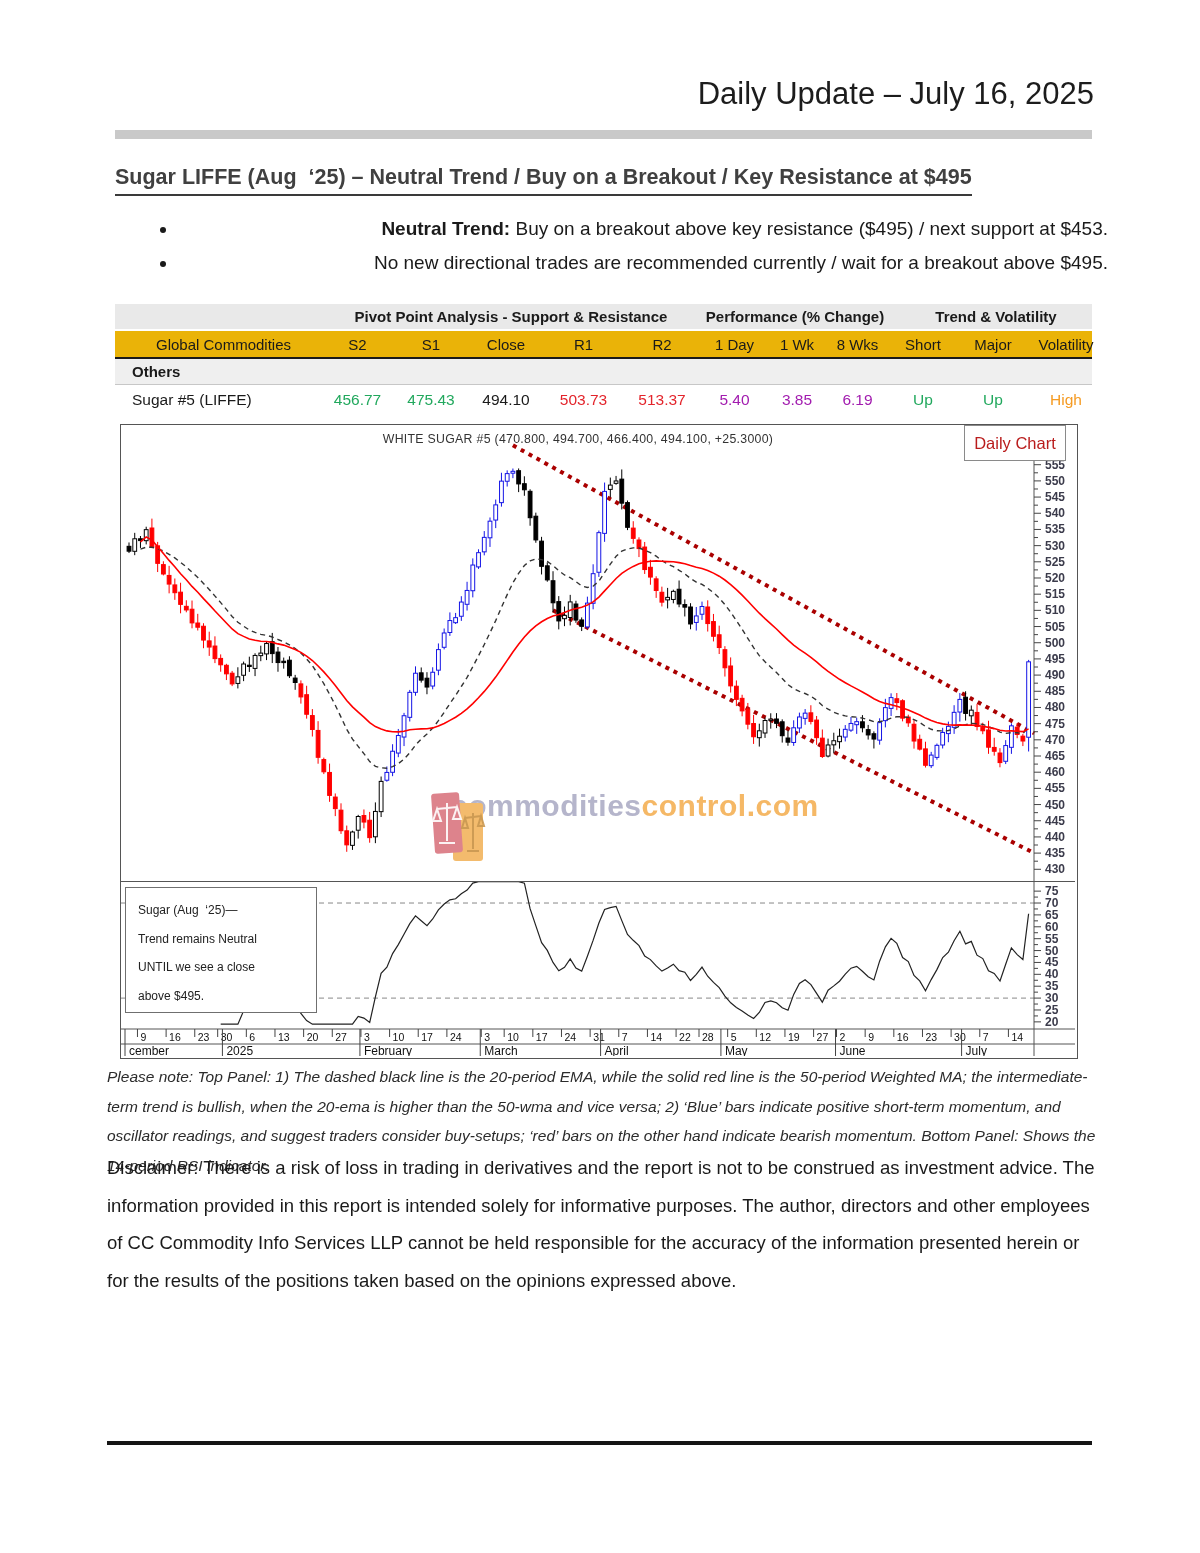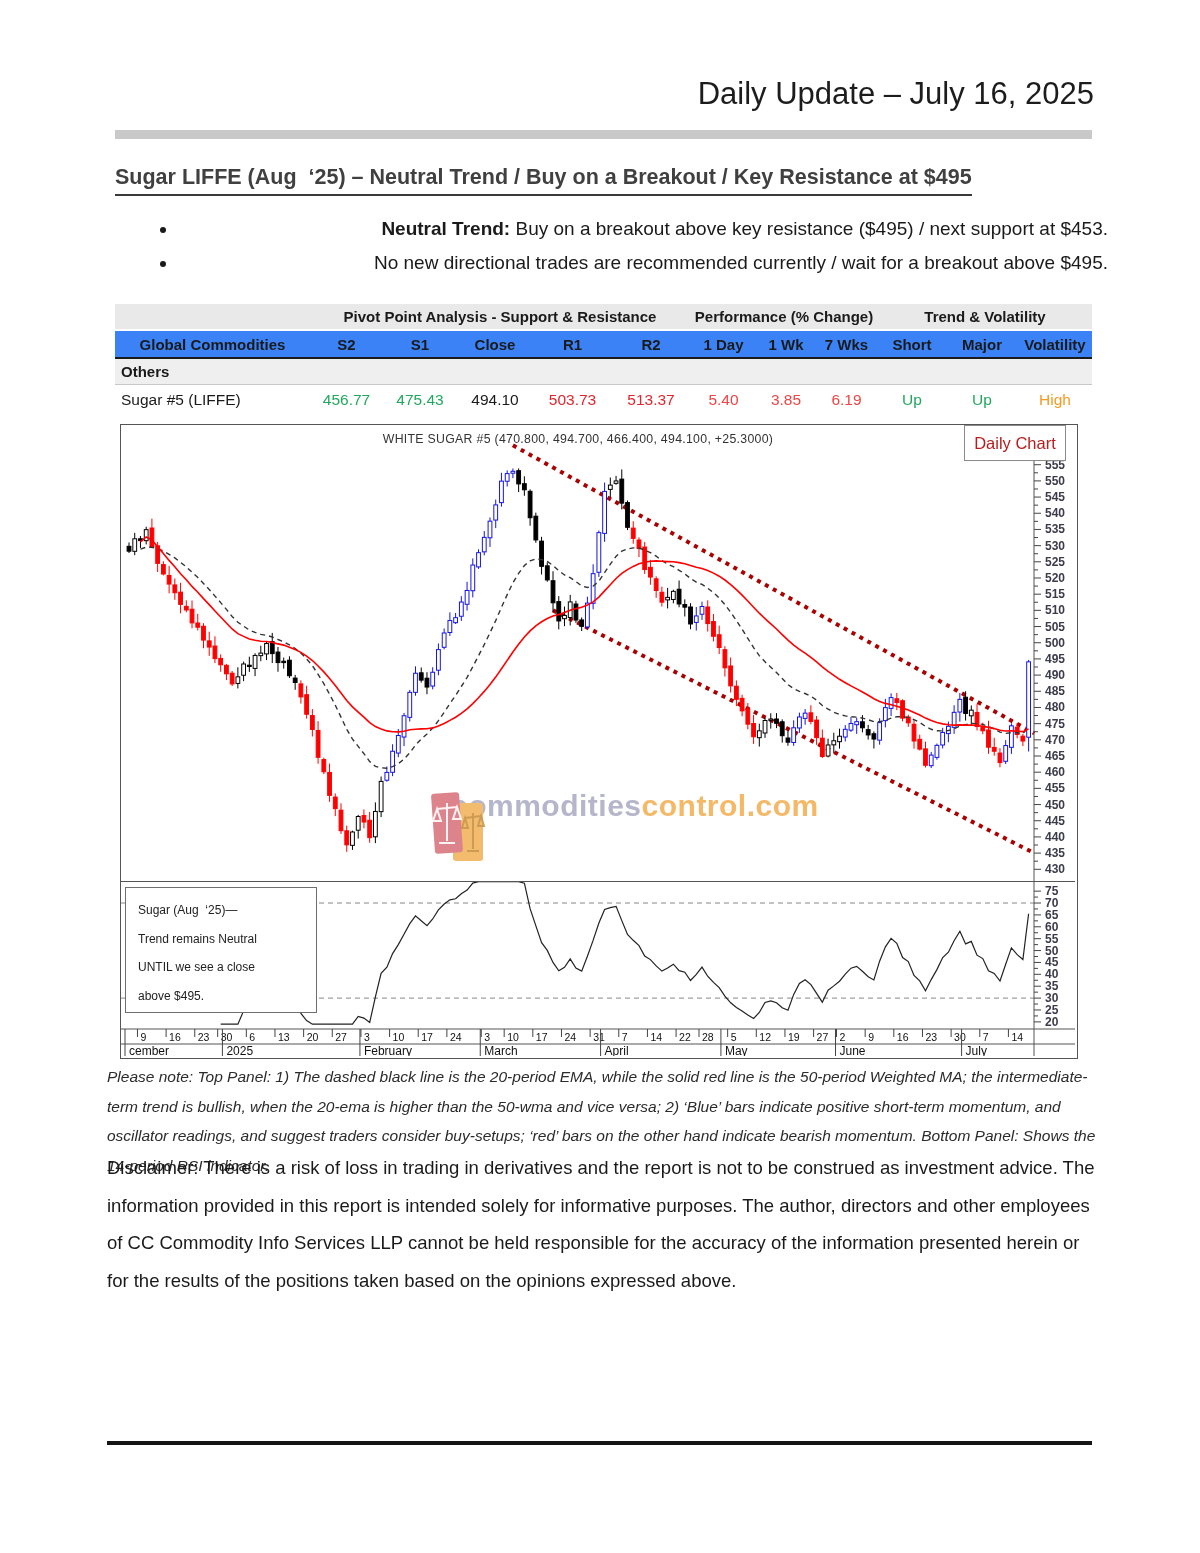--- a/index.html
+++ b/index.html
@@ -6,32 +6,32 @@
   .page{position:relative;width:1200px;height:1553px;background:#ffffff;
         font-family:"Liberation Sans", sans-serif;color:#1a1a1a;overflow:hidden;}
   .hdr-title{position:absolute;top:76px;right:106px;font-size:31px;color:#1c1c1c;}
   .hdr-bar{position:absolute;top:130px;left:115px;width:977px;height:9px;background:#c9c9c9;}
   .doc-title{position:absolute;top:165px;left:115px;font-size:21.5px;font-weight:bold;
              border-bottom:2px solid #3a3a3a;padding-bottom:4px;color:#404040;}
   ul.bullets{position:absolute;top:218px;left:142px;width:930px;margin:0;padding-left:36px;}
   ul.bullets li{font-size:19px;margin-bottom:12px;color:#1a1a1a;text-align:right;}
   
   .gtable{position:absolute;top:304px;left:115px;width:977px;font-size:15px;}
-  .trow{display:grid;align-items:center;}
+  .trow{display:grid;align-items:center;padding-left:11px;}
   .trow.groups{grid-template-columns:195px 380px 188px 214px;height:25px;background:#e9e9e9;
                font-weight:bold;border-bottom:2px solid #ffffff;}
   .trow.heads{grid-template-columns:195px 73px 74px 76px 79px 78px 67px 58px 63px 68px 72px 74px;
-              height:26px;background:#3b82f6;font-weight:bold;border-bottom:2.5px solid #1a1a1a;}
+              height:26px;background:#eab308;font-weight:normal;border-bottom:2.5px solid #1a1a1a;}
   .trow.section{grid-template-columns:977px;height:25px;background:#efefef;
                 border-bottom:1px solid #c7c7c7;font-weight:600;}
   .trow.datarow{grid-template-columns:195px 73px 74px 76px 79px 78px 67px 58px 63px 68px 72px 74px;
                 height:30px;background:#ffffff;font-size:15.5px;}
   .tc{text-align:center;}
   .tl{text-align:left;padding-left:6px;}
-  .c-green{color:#21a85d;} .c-red{color:#e3242b;} .c-blue{color:#ef4444;} .c-orange{color:#f59b23;}
+  .c-green{color:#21a85d;} .c-red{color:#e3242b;} .c-blue{color:#a21caf;} .c-orange{color:#f59b23;}
   
   .chart{position:absolute;top:424px;left:120px;width:956px;height:633px;border:1px solid #555;
          background:#ffffff;}
   .chart svg{position:absolute;top:0;left:0;font-family:"Liberation Sans", sans-serif;}
   .daily-box{position:absolute;top:0px;left:843px;width:100px;height:34px;background:#ffffff;
              border:1px solid #8a8a8a;display:flex;align-items:center;justify-content:center;
              font-size:16.5px;color:#b91c1c;z-index:5;}
   .anno-box{position:absolute;top:462px;left:4px;width:178px;height:116px;background:#ffffff;
             border:1px solid #6f6f6f;padding:8px 0 0 12px;font-size:12px;line-height:28.5px;
             color:#222;z-index:5;}
@@ -69,21 +69,21 @@
     </div>
     <div class="trow heads">
       <div class="tc">Global Commodities</div>
       <div class="tc">S2</div>
       <div class="tc">S1</div>
       <div class="tc">Close</div>
       <div class="tc">R1</div>
       <div class="tc">R2</div>
       <div class="tc">1 Day</div>
       <div class="tc">1 Wk</div>
-      <div class="tc">7 Wks</div>
+      <div class="tc">8 Wks</div>
       <div class="tc">Short</div>
       <div class="tc">Major</div>
       <div class="tc">Volatility</div>
     </div>
     <div class="trow section">
       <div class="tl">Others</div>
     </div>
     <div class="trow datarow">
       <div class="tl">Sugar #5 (LIFFE)</div>
       <div class="tc c-green">456.77</div>

